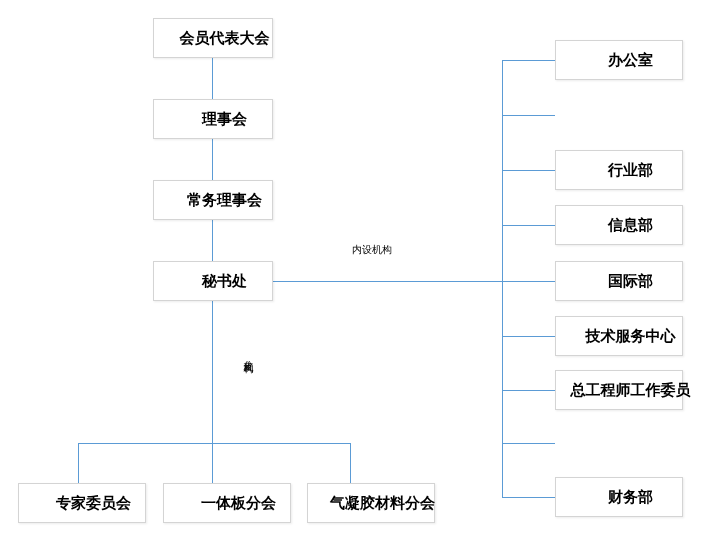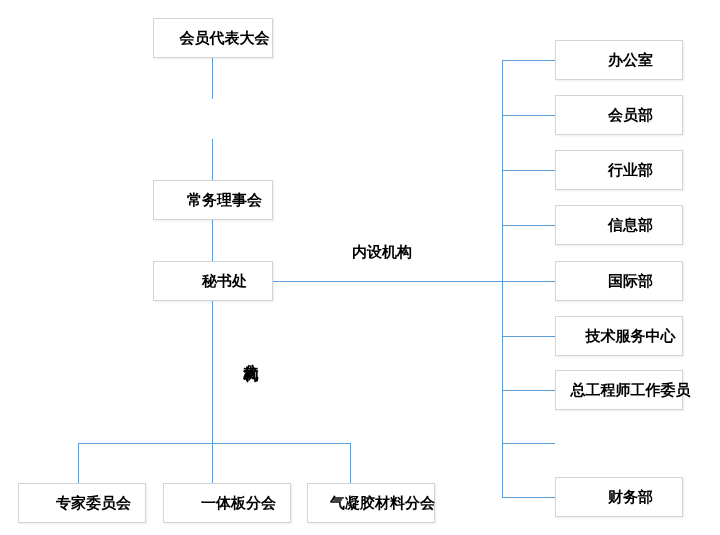--- a/index.html
+++ b/index.html
@@ -37,38 +37,39 @@
   .bottom-box { width: 128px; top: 483px; }
   .line {
     position: absolute;
     background: var(--connector, #5b9bd5);
     z-index: 1;
   }
   .hline { height: 1px; }
   .vline { width: 1px; }
   .flow-label {
     position: absolute;
-    font-size: 15px;
-    font-weight: bold;
+    font-size: 10px;
+    font-weight: normal;
     color: var(--text, #000000);
     white-space: nowrap;
     z-index: 2;
   }
   .flow-label.vertical {
     writing-mode: vertical-rl;
     text-orientation: upright;
     letter-spacing: 1px;
   }
 </style>
 </head>
 <body>
 
 <div class="canvas">
 
   <div class="box left-box" style="top:18px">会员代表大会</div>
+  <div class="box left-box" style="top:99px">理事会</div>
   <div class="box left-box" style="top:180px">常务理事会</div>
   <div class="box left-box" style="top:261px">秘书处</div>
 
   <div class="line vline" style="left:212px; top:58px;  height:41px"></div>
   <div class="line vline" style="left:212px; top:139px; height:41px"></div>
   <div class="line vline" style="left:212px; top:220px; height:41px"></div>
   <div class="line vline" style="left:212px; top:301px; height:182px"></div>
 
   <div class="flow-label" style="left:352px; top:243px">内设机构</div>
   <div class="line hline" style="left:273px; top:281px; width:282px"></div>
@@ -78,21 +79,20 @@
   <div class="line hline" style="left:502px; top:60px;  width:53px"></div>
   <div class="line hline" style="left:502px; top:115px; width:53px"></div>
   <div class="line hline" style="left:502px; top:170px; width:53px"></div>
   <div class="line hline" style="left:502px; top:225px; width:53px"></div>
   <div class="line hline" style="left:502px; top:336px; width:53px"></div>
   <div class="line hline" style="left:502px; top:390px; width:53px"></div>
   <div class="line hline" style="left:502px; top:443px; width:53px"></div>
   <div class="line hline" style="left:502px; top:497px; width:53px"></div>
 
   <div class="box right-box" style="top:40px">办公室</div>
-  <div class="box right-box" style="top:95px">会员部</div>
   <div class="box right-box" style="top:150px">行业部</div>
   <div class="box right-box" style="top:205px">信息部</div>
   <div class="box right-box" style="top:261px">国际部</div>
   <div class="box right-box" style="top:316px">技术服务中心</div>
   <div class="box right-box" style="top:370px">总工程师工作委员</div>
   <div class="box right-box" style="top:477px">财务部</div>
 
   <div class="flow-label vertical" style="left:241px; top:352px">分支机构</div>
 
   <div class="line hline" style="left:78px;  top:443px; width:272px"></div>

